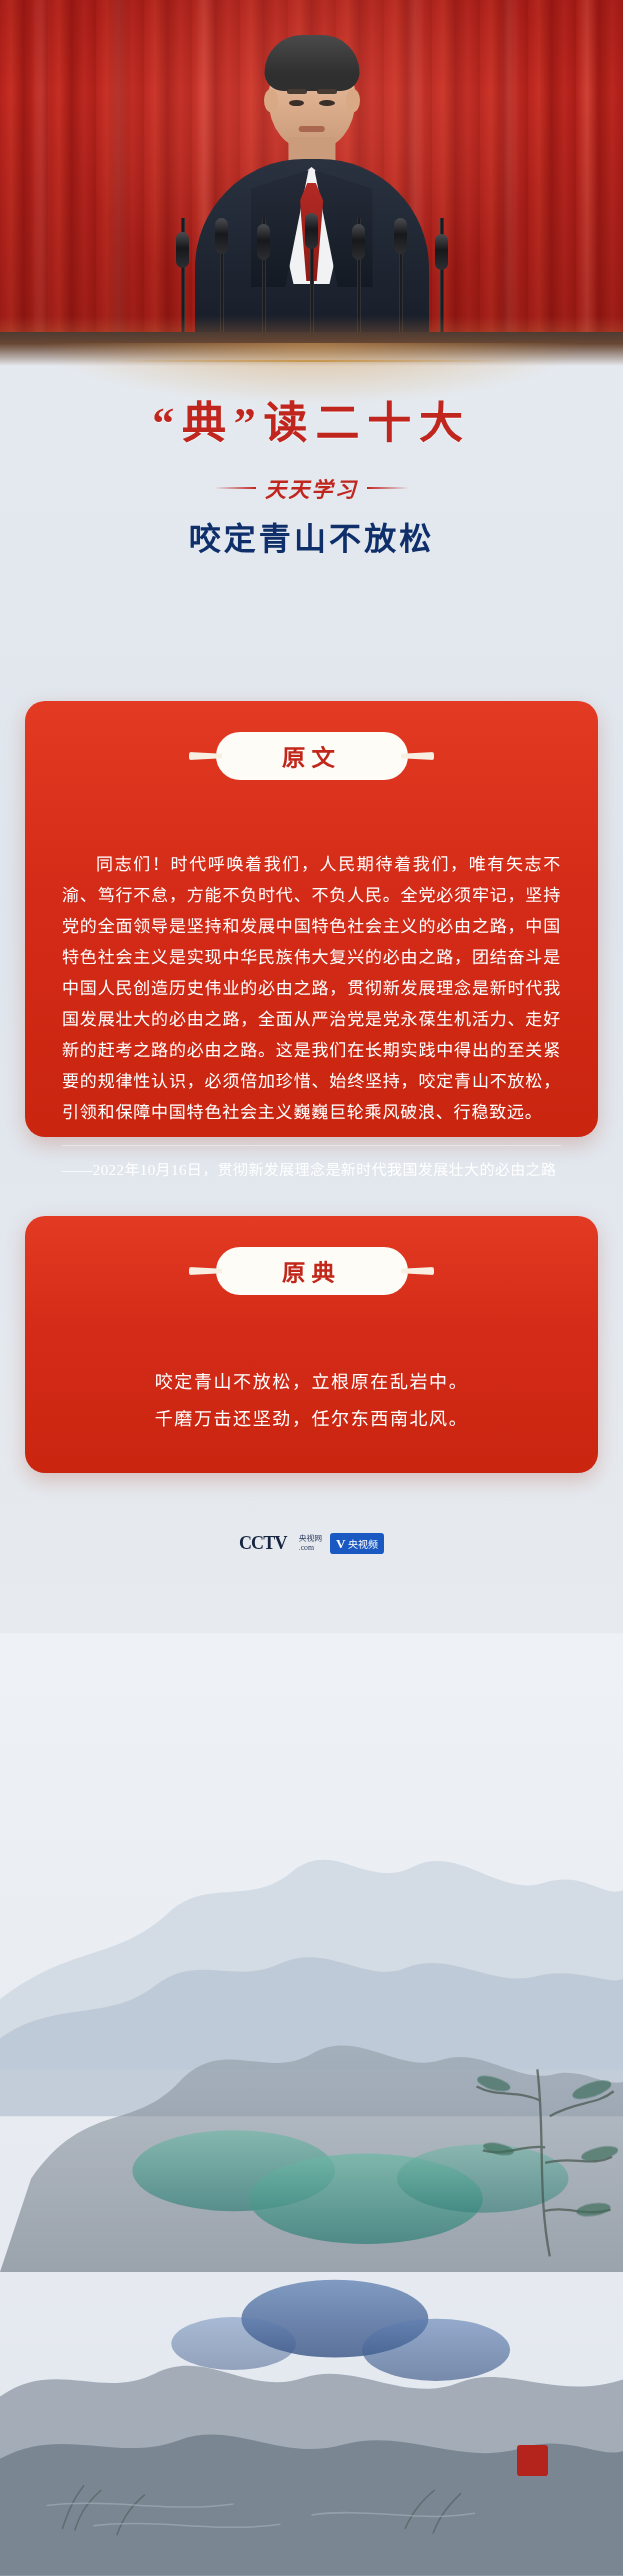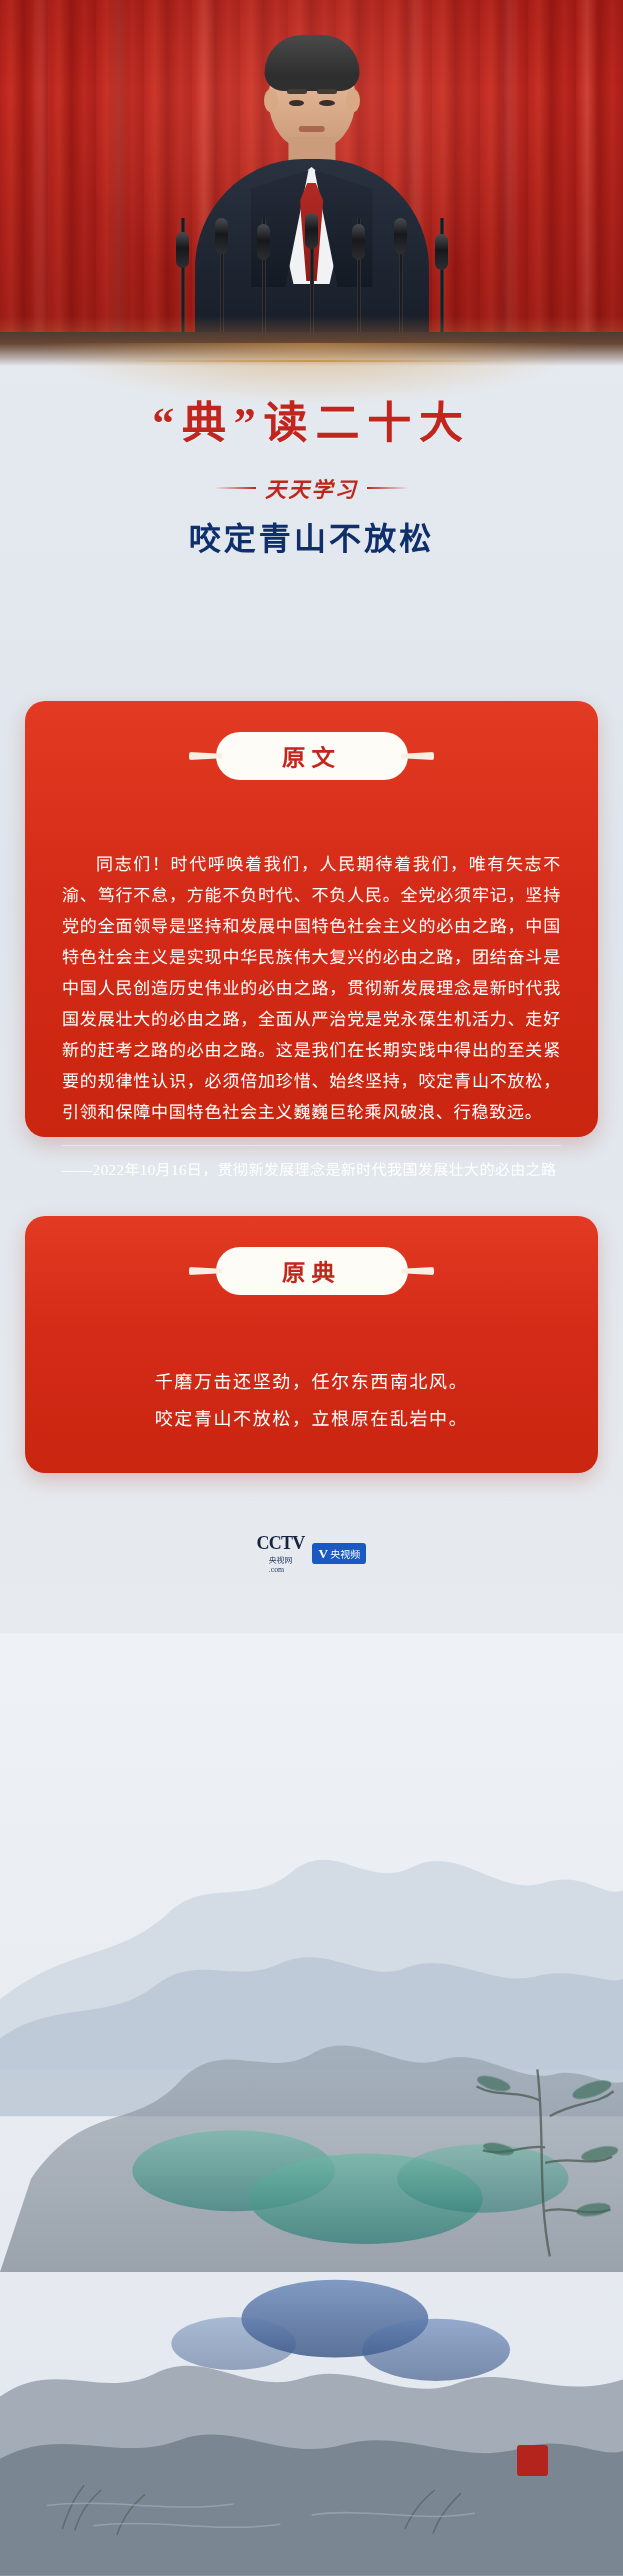--- a/index.html
+++ b/index.html
@@ -373,23 +373,22 @@
     left: 0; right: 0;
     display: flex;
     align-items: center;
     justify-content: center;
     gap: 7.8px;
     z-index: 6;
   }
   .cctv-logo {
     display: flex;
     align-items: center;
-    gap: 3px;
+    gap: 12px;
     color: #1b2a4a;
-    flex-direction: column;
   }
   .cctv-mark {
     font-size: 18px;
     font-weight: 700;
     letter-spacing: -0.8px;
     color: #16243f;
   }
   .cctv-sub {
     font-size: 7.8px;
     line-height: 8.6px;
@@ -522,22 +521,22 @@
       <div class="divider"></div>
       <p class="source">——2022年10月16日，贯彻新发展理念是新时代我国发展壮大的必由之路</p>
     </div>
   </div>
 
   <div class="card c2">
     <div class="badge">
       <span class="label">原典</span>
     </div>
     <div class="card-body">
+      <p class="poem">咬定青山不放松，立根原在乱岩中。</p>
       <p class="poem">千磨万击还坚劲，任尔东西南北风。</p>
-      <p class="poem">咬定青山不放松，立根原在乱岩中。</p>
     </div>
   </div>
 
   <div class="logos">
     <div class="cctv-logo">
       <span class="cctv-mark">CCTV</span>
       <span class="cctv-sub">
         <span style="display:block">央视网</span>
         <span style="display:block">.com</span>
       </span>

